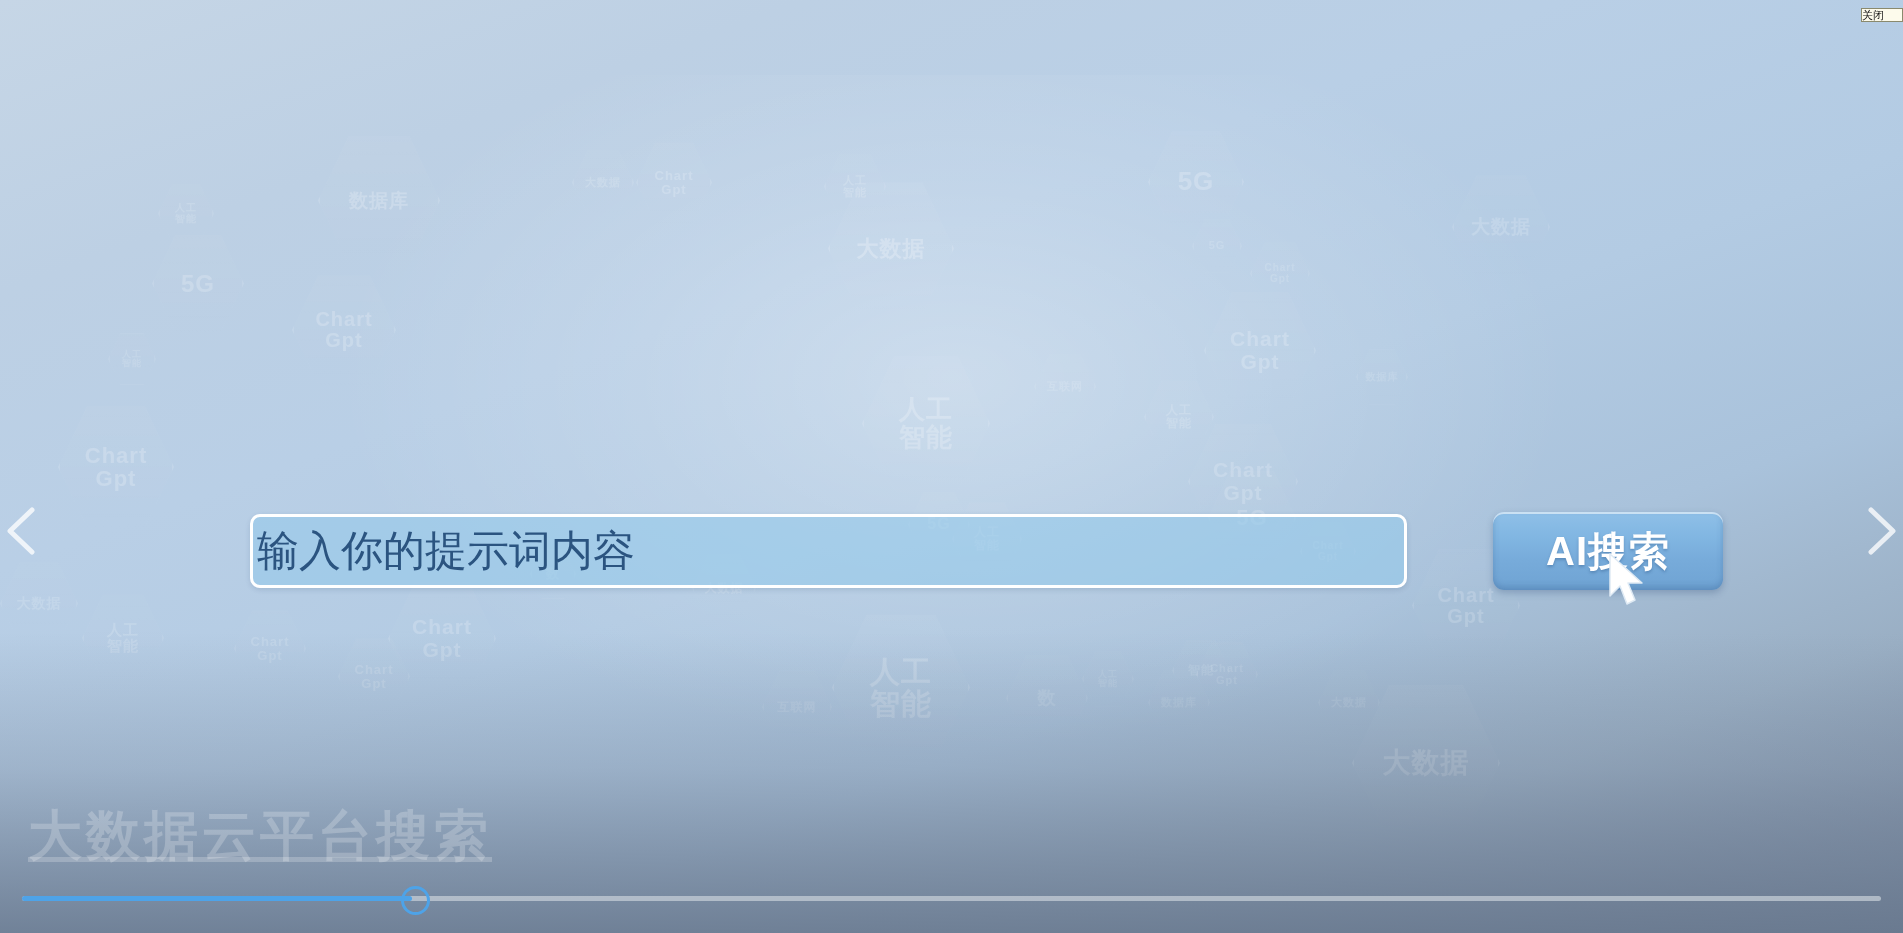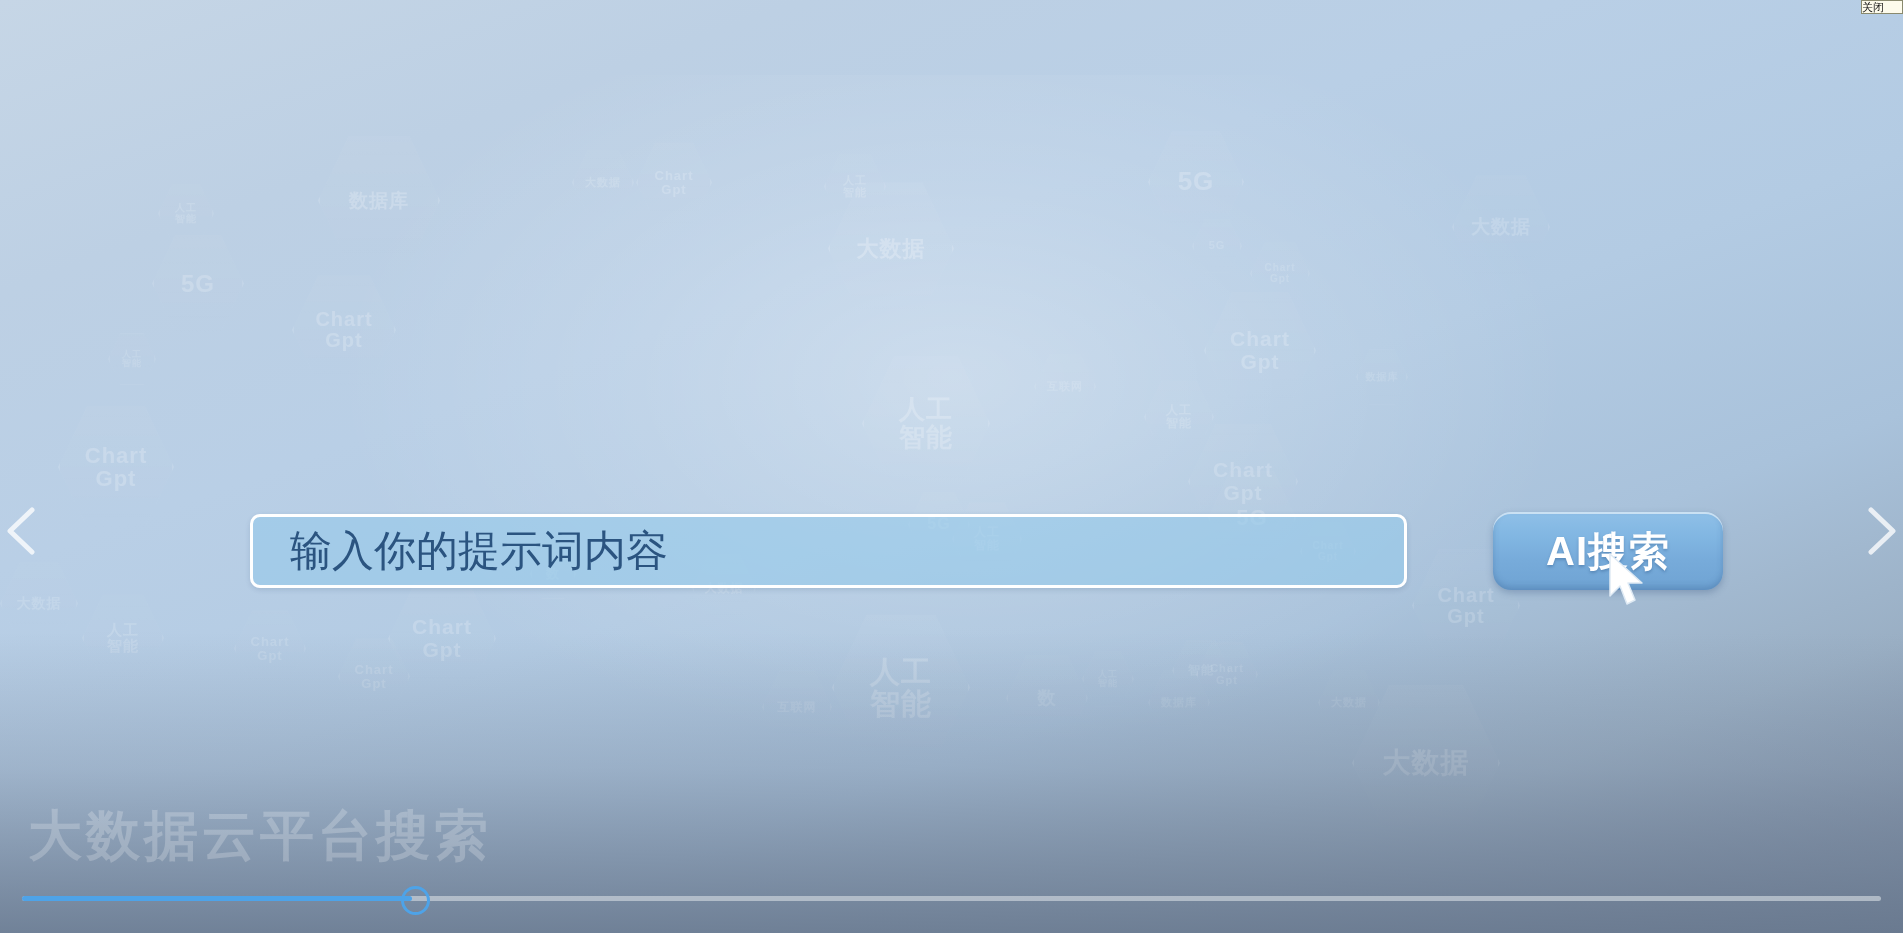--- a/index.html
+++ b/index.html
@@ -76,20 +76,21 @@
   #watermark {
     position: absolute;
     left: 28px;
     top: 800px;
     font-size: 54px;
     font-weight: 700;
     color: rgba(255,255,255,0.22);
     letter-spacing: 4px;
     white-space: nowrap;
     pointer-events: none;
+    text-decoration: underline;
   }
 
   
   #main-title {
     position: absolute;
     left: 0; right: 0;
     top: 322px;
     text-align: center;
     font-size: 92px;
     font-weight: 700;
@@ -112,41 +113,41 @@
     height: 82px;
     display: flex;
     align-items: center;
     gap: 86px;
   }
 
   #search-input {
     width: 1157px;
     height: 74px;
     box-sizing: border-box;
-    padding: 0 37px;
+    padding: 0 4px;
     border-radius: 10px;
     border: 3px solid #ffffff;
     background: rgba(150,201,234,0.62);
     color: #2a4f78;
     font-size: 42px;
     font-family: "Liberation Sans", sans-serif;
     outline: none;
     box-shadow: 0 2px 5px rgba(40,70,110,0.15);
   }
   #search-input::placeholder {
     color: #2b5480;
     opacity: 1;
   }
 
   #ai-search-button {
     position: relative;
     width: 230px;
     height: 78px;
     border: 0;
-    border-radius: 18px;
+    border-radius: 11px;
     cursor: pointer;
     color: #ffffff;
     font-size: 40px;
     font-weight: 700;
     letter-spacing: 1px;
     font-family: "Liberation Sans", sans-serif;
     background: linear-gradient(to bottom,
         #8fc0e8 0%,
         #81b6e2 32%,
         #77abda 62%,
@@ -218,21 +219,21 @@
     cursor: grab;
   }
 
   
   #taskbar-strip {
     position: absolute;
     top: 0;
     right: 0;
     height: 30px;
     display: flex;
-    align-items: flex-start;
+    align-items: center;
     z-index: 60;
     margin-left: 32px;
   }
   #taskbar-blue {
     width: 104px;
     background: #0a6cc4;
   }
   #taskbar-red {
     width: 28px;
     background: #e8112d;

